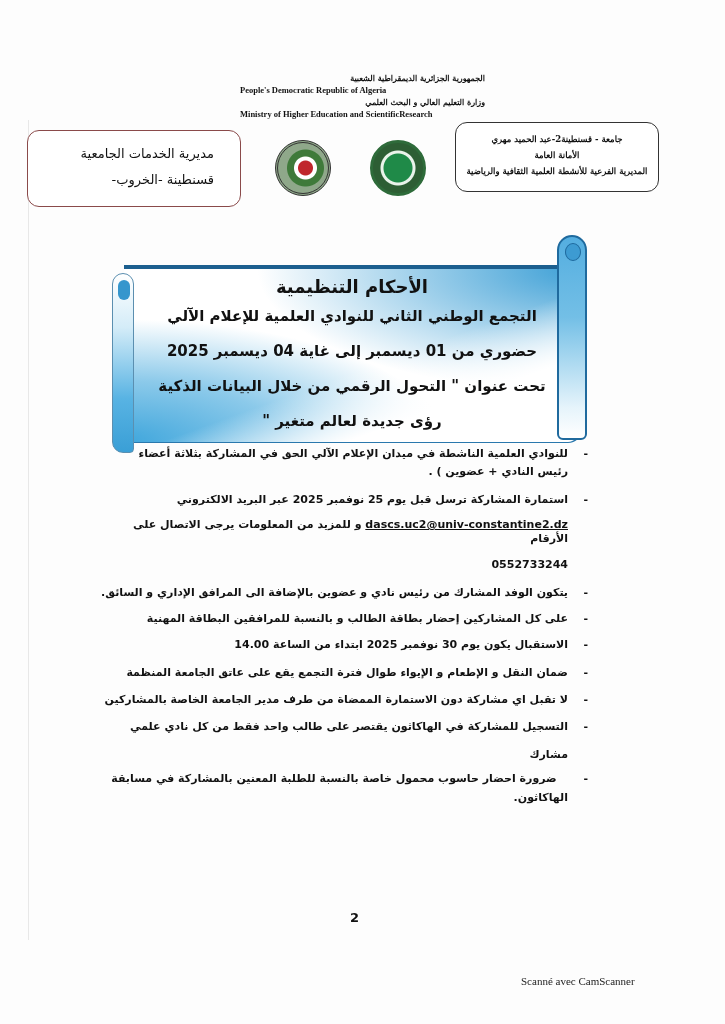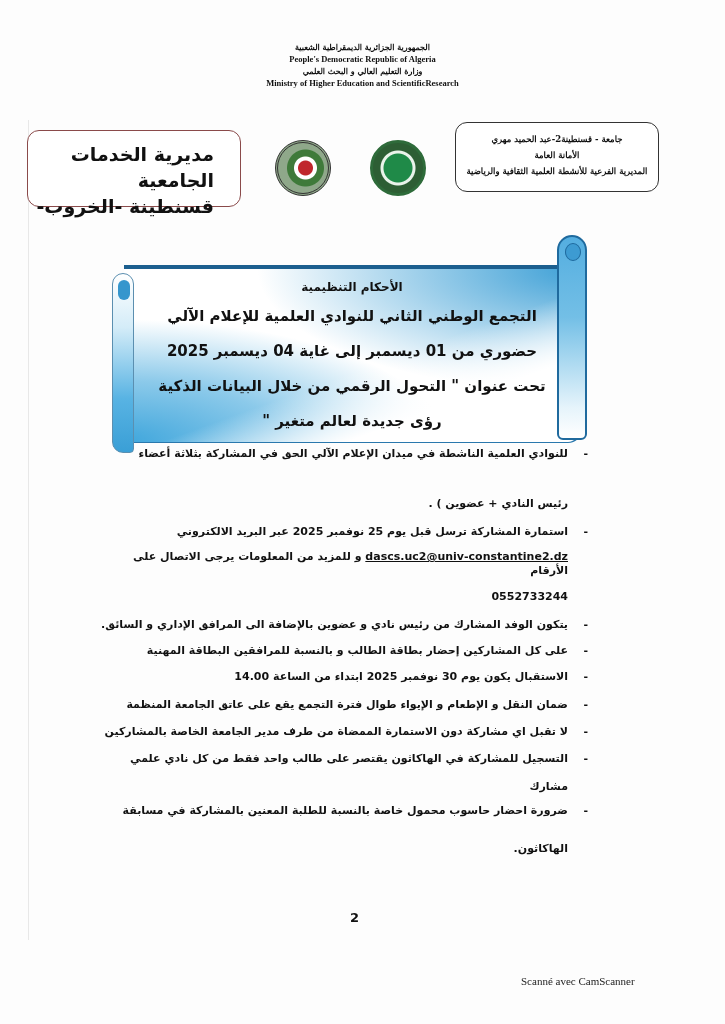--- a/index.html
+++ b/index.html
@@ -3,30 +3,30 @@
   <meta charset="utf-8">
   <style>
     * { box-sizing: border-box; margin: 0; padding: 0; }
     html, body { width: 725px; height: 1024px; background: #ffffff; overflow: hidden; }
     body { position: relative; font-family: "DejaVu Sans", sans-serif; color: #111; }
 
     .page { position: absolute; left: 0; top: 0; width: 725px; height: 1024px; background: #fdfdfd; }
     .scan-edge { position: absolute; left: 28px; top: 120px; width: 1px; height: 820px; background: #e8e8e8; }
 
     
-    .header-block { position: absolute; left: 240px; top: 41px; width: 245px; text-align: center; }
+    .header-block { position: absolute; left: 240px; top: 72px; width: 245px; }
     .header-block .ar { font-family: "DejaVu Serif", serif; font-size: 8px; font-weight: bold; line-height: 12px; direction: rtl; }
     .header-block .en { font-family: "Liberation Serif", serif; font-size: 8.5px; font-weight: bold; line-height: 12px; }
 
     .box-left {
       position: absolute; left: 27px; top: 130px; width: 214px; height: 77px;
       border: 1.5px solid #8a4a4a; border-radius: 12px; direction: rtl;
       padding: 10px 26px 0 0; background: #fff;
     }
-    .box-left div { font-family: "DejaVu Sans", sans-serif; font-weight: bold; font-size: 19px; line-height: 26px; text-align: right; }
+    .box-left div { font-family: "DejaVu Sans", sans-serif; font-weight: normal; font-size: 13px; line-height: 26px; text-align: right; }
 
     .box-right {
       position: absolute; left: 455px; top: 122px; width: 204px; height: 70px;
       border: 1.5px solid #333; border-radius: 12px; direction: rtl; text-align: center;
       padding-top: 8px; background: #fff;
     }
     .box-right div { font-family: "DejaVu Serif", serif; font-weight: bold; font-size: 8.5px; line-height: 16px; }
 
     .logo { position: absolute; width: 56px; height: 56px; border-radius: 50%; }
     .logo-a { left: 275px; top: 140px; border: 3px double #333; background: radial-gradient(circle at 55% 50%, #c0272d 0 7px, #ffffff 8px 11px, #3f7a3a 12px 18px, #8fa88a 19px); }
@@ -50,21 +50,21 @@
       background: linear-gradient(180deg, #ffffff 0%, #d4ecf8 30%, #58b3e3 70%, #3a9fd6 100%);
     }
     .roll-left .cap { position: absolute; left: 5px; top: 6px; width: 12px; height: 20px; border-radius: 6px; background: #3596cd; }
     .roll-right {
       position: absolute; right: 0; top: 0; width: 30px; height: 205px;
       border: 2px solid #1f6a9e; border-radius: 15px 15px 6px 6px;
       background: linear-gradient(180deg, #54aee0 0%, #73bfe6 40%, #e6f4fb 85%, #ffffff 100%);
     }
     .roll-right .cap { position: absolute; left: 6px; top: 6px; width: 16px; height: 18px; border-radius: 50%; background: #3d9bd2; border: 1px solid #1f6a9e; }
     .scroll-text { position: absolute; left: 40px; top: 38px; width: 400px; text-align: center; direction: rtl; }
-    .scroll-title { font-family: "DejaVu Sans", sans-serif; font-size: 12px; font-weight: bold; line-height: 28px; margin-bottom: 8px; }
+    .scroll-title { font-family: "DejaVu Sans", sans-serif; font-size: 18px; font-weight: bold; line-height: 28px; margin-bottom: 8px; }
     .scroll-line { font-family: "DejaVu Sans", sans-serif; font-size: 15px; font-weight: bold; line-height: 14px; margin-bottom: 21px; }
 
     
     .body-list { position: absolute; left: 100px; top: 447px; width: 490px; direction: rtl; }
     .item { position: relative; padding-right: 22px; font-family: "DejaVu Sans", sans-serif; font-size: 11px; font-weight: bold; line-height: 14px; text-align: right; }
     .item .dash { position: absolute; right: 2px; top: 0; }
     .item .ln { display: block; }
     .email { text-decoration: underline; direction: ltr; unicode-bidi: embed; }
 
     .page-number { position: absolute; left: 350px; top: 910px; font-family: "DejaVu Sans", sans-serif; font-size: 13px; font-weight: bold; }
@@ -110,21 +110,21 @@
       <div class="scroll-line">التجمع الوطني  الثاني للنوادي العلمية للإعلام الآلي</div>
       <div class="scroll-line">حضوري من 01 ديسمبر إلى غاية 04 ديسمبر 2025</div>
       <div class="scroll-line">تحت عنوان " التحول الرقمي من خلال البيانات الذكية</div>
       <div class="scroll-line">رؤى جديدة لعالم متغير "</div>
     </div>
   </div>
 
   <div class="body-list">
     <div class="item" style="margin-bottom:14px;">
       <span class="dash">-</span>
-      <span class="ln" style="margin-bottom:36px;">للنوادي العلمية الناشطة في ميدان الإعلام الآلي الحق في المشاركة بثلاثة أعضاء</span>
+      <span class="ln" style="margin-bottom:4px;">للنوادي العلمية الناشطة في ميدان الإعلام الآلي الحق في المشاركة بثلاثة أعضاء</span>
       <span class="ln">رئيس النادي + عضوين ) .</span>
     </div>
     <div class="item" style="margin-bottom:14px;">
       <span class="dash">-</span>
       <span class="ln" style="margin-bottom:11px;">استمارة المشاركة ترسل قبل يوم 25 نوفمبر 2025 عبر البريد الالكتروني</span>
       <span class="ln" style="margin-bottom:12px;">
         <span class="email">dascs.uc2@univ-constantine2.dz</span><span> و للمزيد من المعلومات يرجى الاتصال على الأرقام</span>
       </span>
       <span class="ln">0552733244</span>
     </div>
@@ -148,20 +148,20 @@
       <span class="dash">-</span>
       <span class="ln">لا تقبل اي مشاركة دون الاستمارة الممضاة من طرف مدير الجامعة الخاصة بالمشاركين</span>
     </div>
     <div class="item" style="margin-bottom:10px;">
       <span class="dash">-</span>
       <span class="ln" style="margin-bottom:14px;">التسجيل  للمشاركة في الهاكاثون يقتصر على طالب واحد فقط من كل نادي علمي</span>
       <span class="ln">مشارك</span>
     </div>
     <div class="item">
       <span class="dash">-</span>
-      <span class="ln" style="margin-bottom:24px;">ضرورة احضار  حاسوب محمول خاصة بالنسبة للطلبة المعنين بالمشاركة في مسابقة</span>
+      <span class="ln" style="margin-bottom:5px;text-align:center;">ضرورة احضار  حاسوب محمول خاصة بالنسبة للطلبة المعنين بالمشاركة في مسابقة</span>
       <span class="ln">الهاكاثون.</span>
     </div>
   </div>
 
   <div class="page-number">2</div>
   <div class="cam">Scanné avec CamScanner</div>
 </div>
 
 </body></html>

